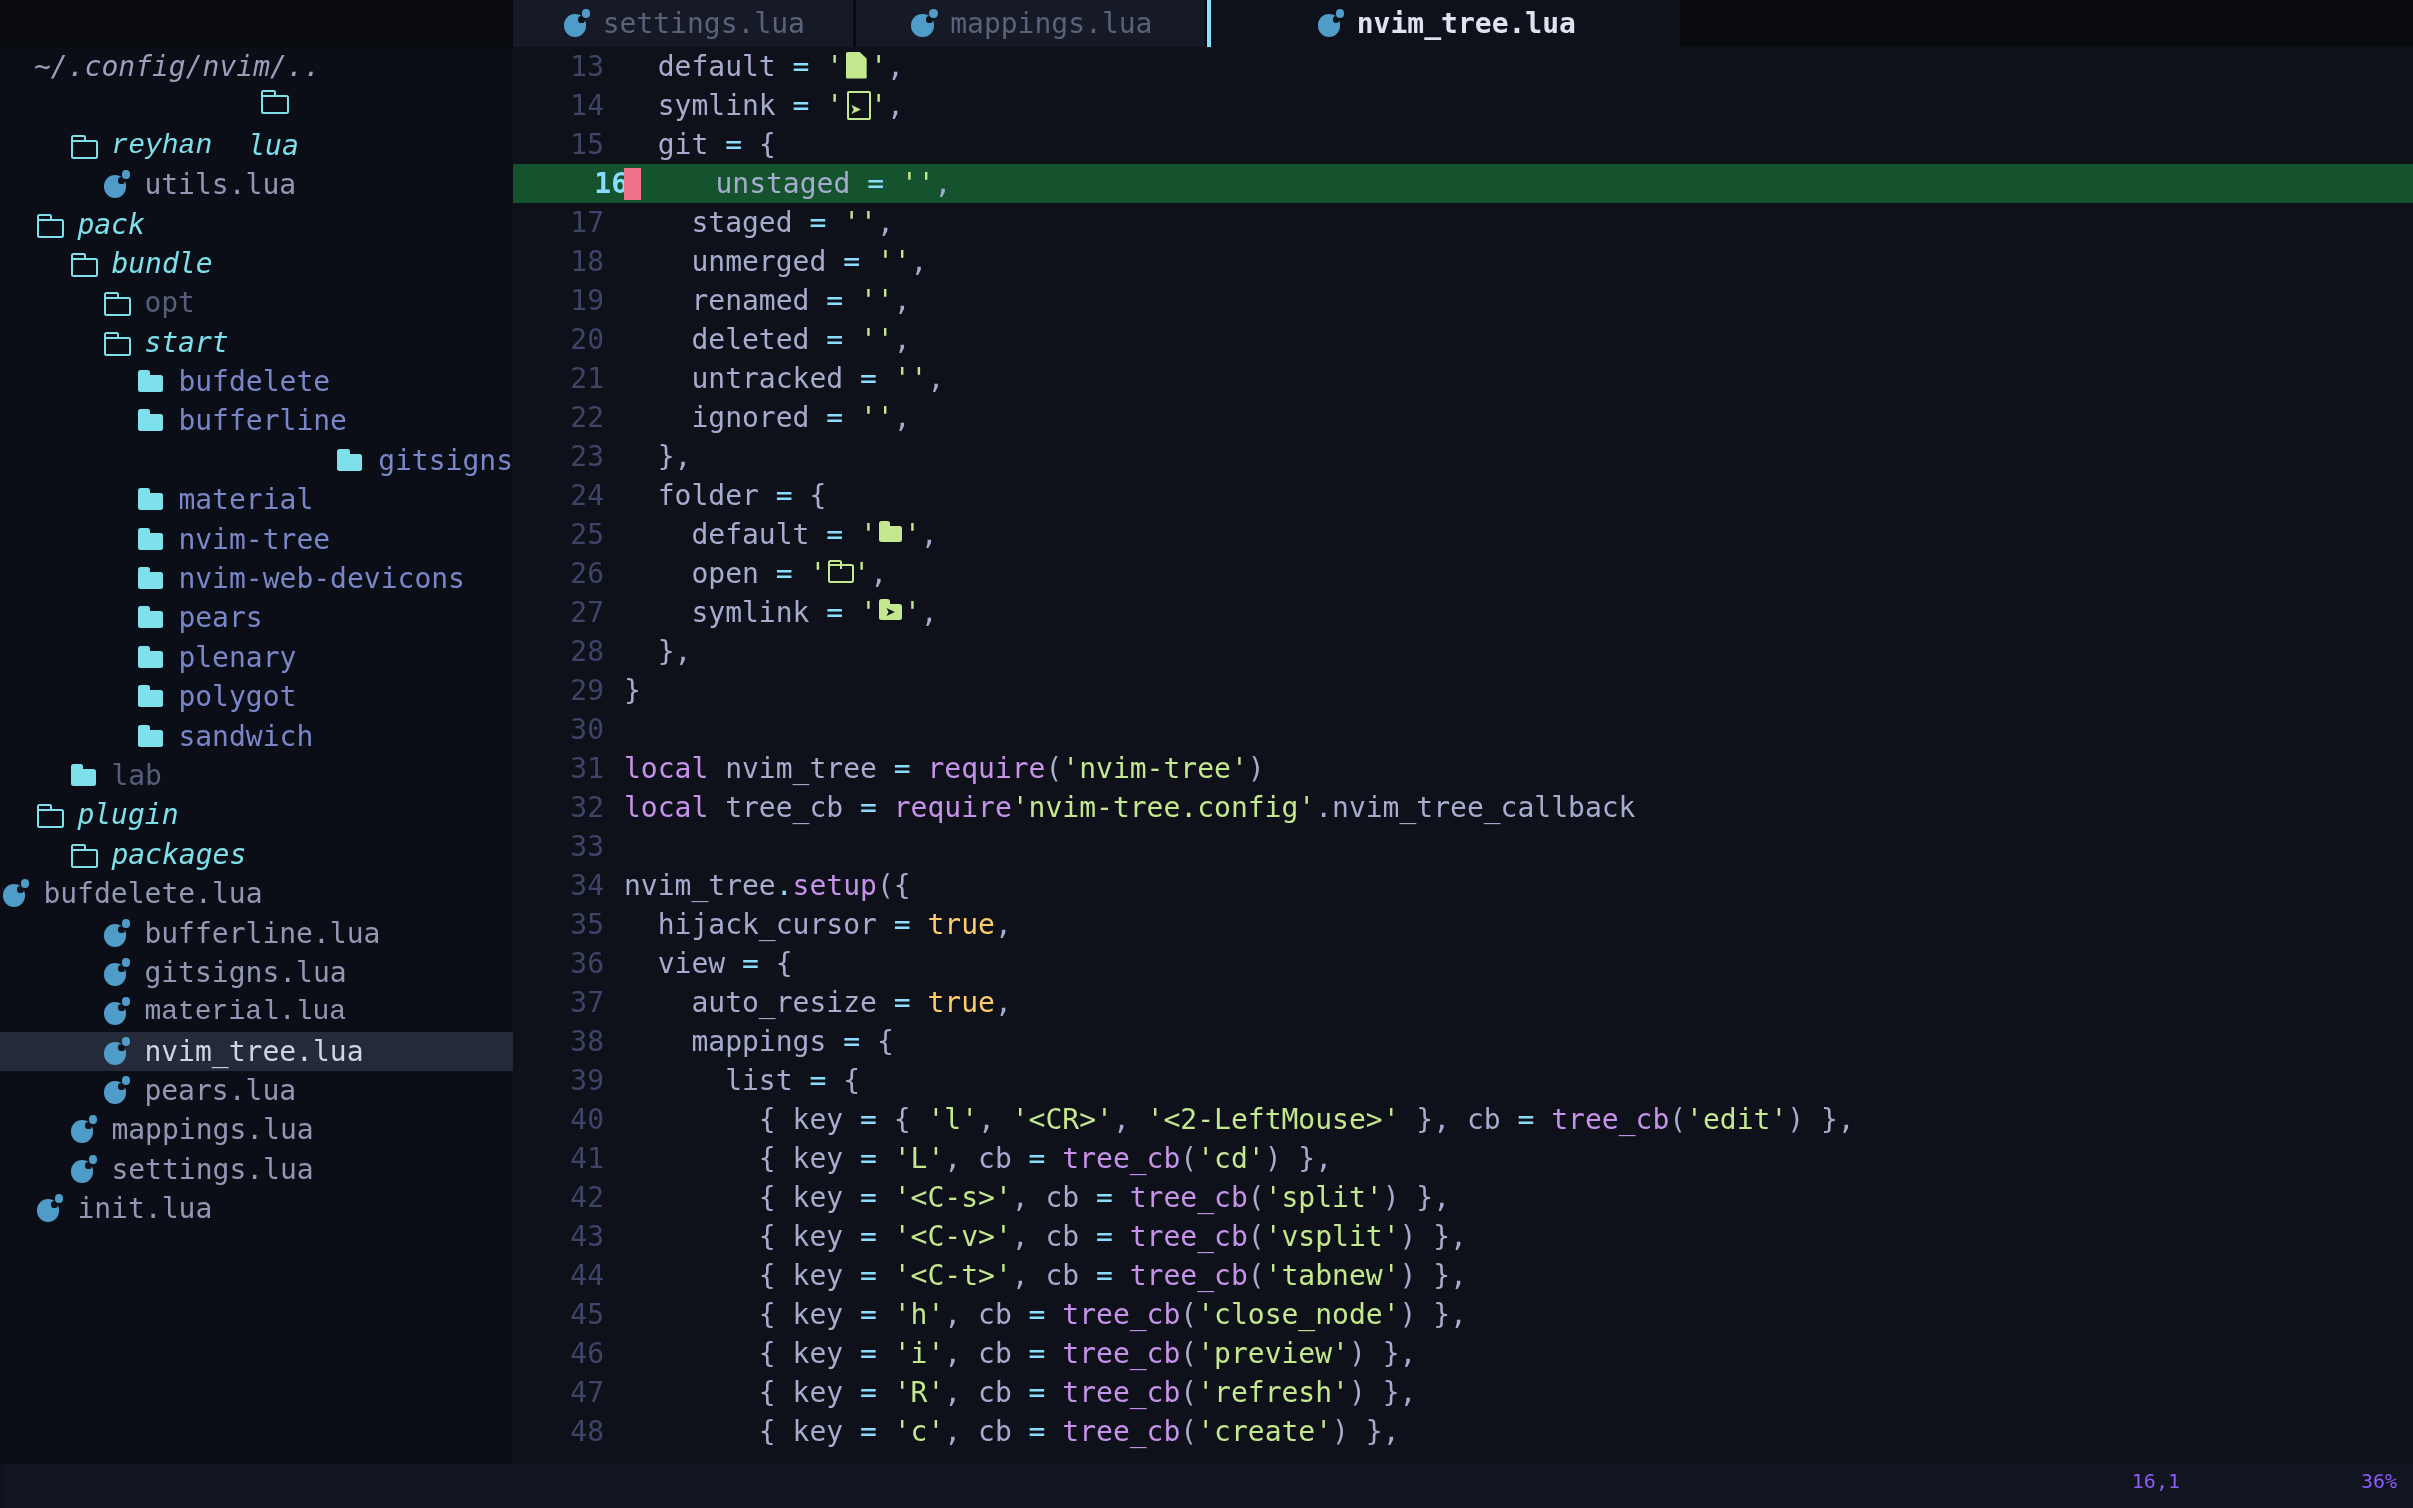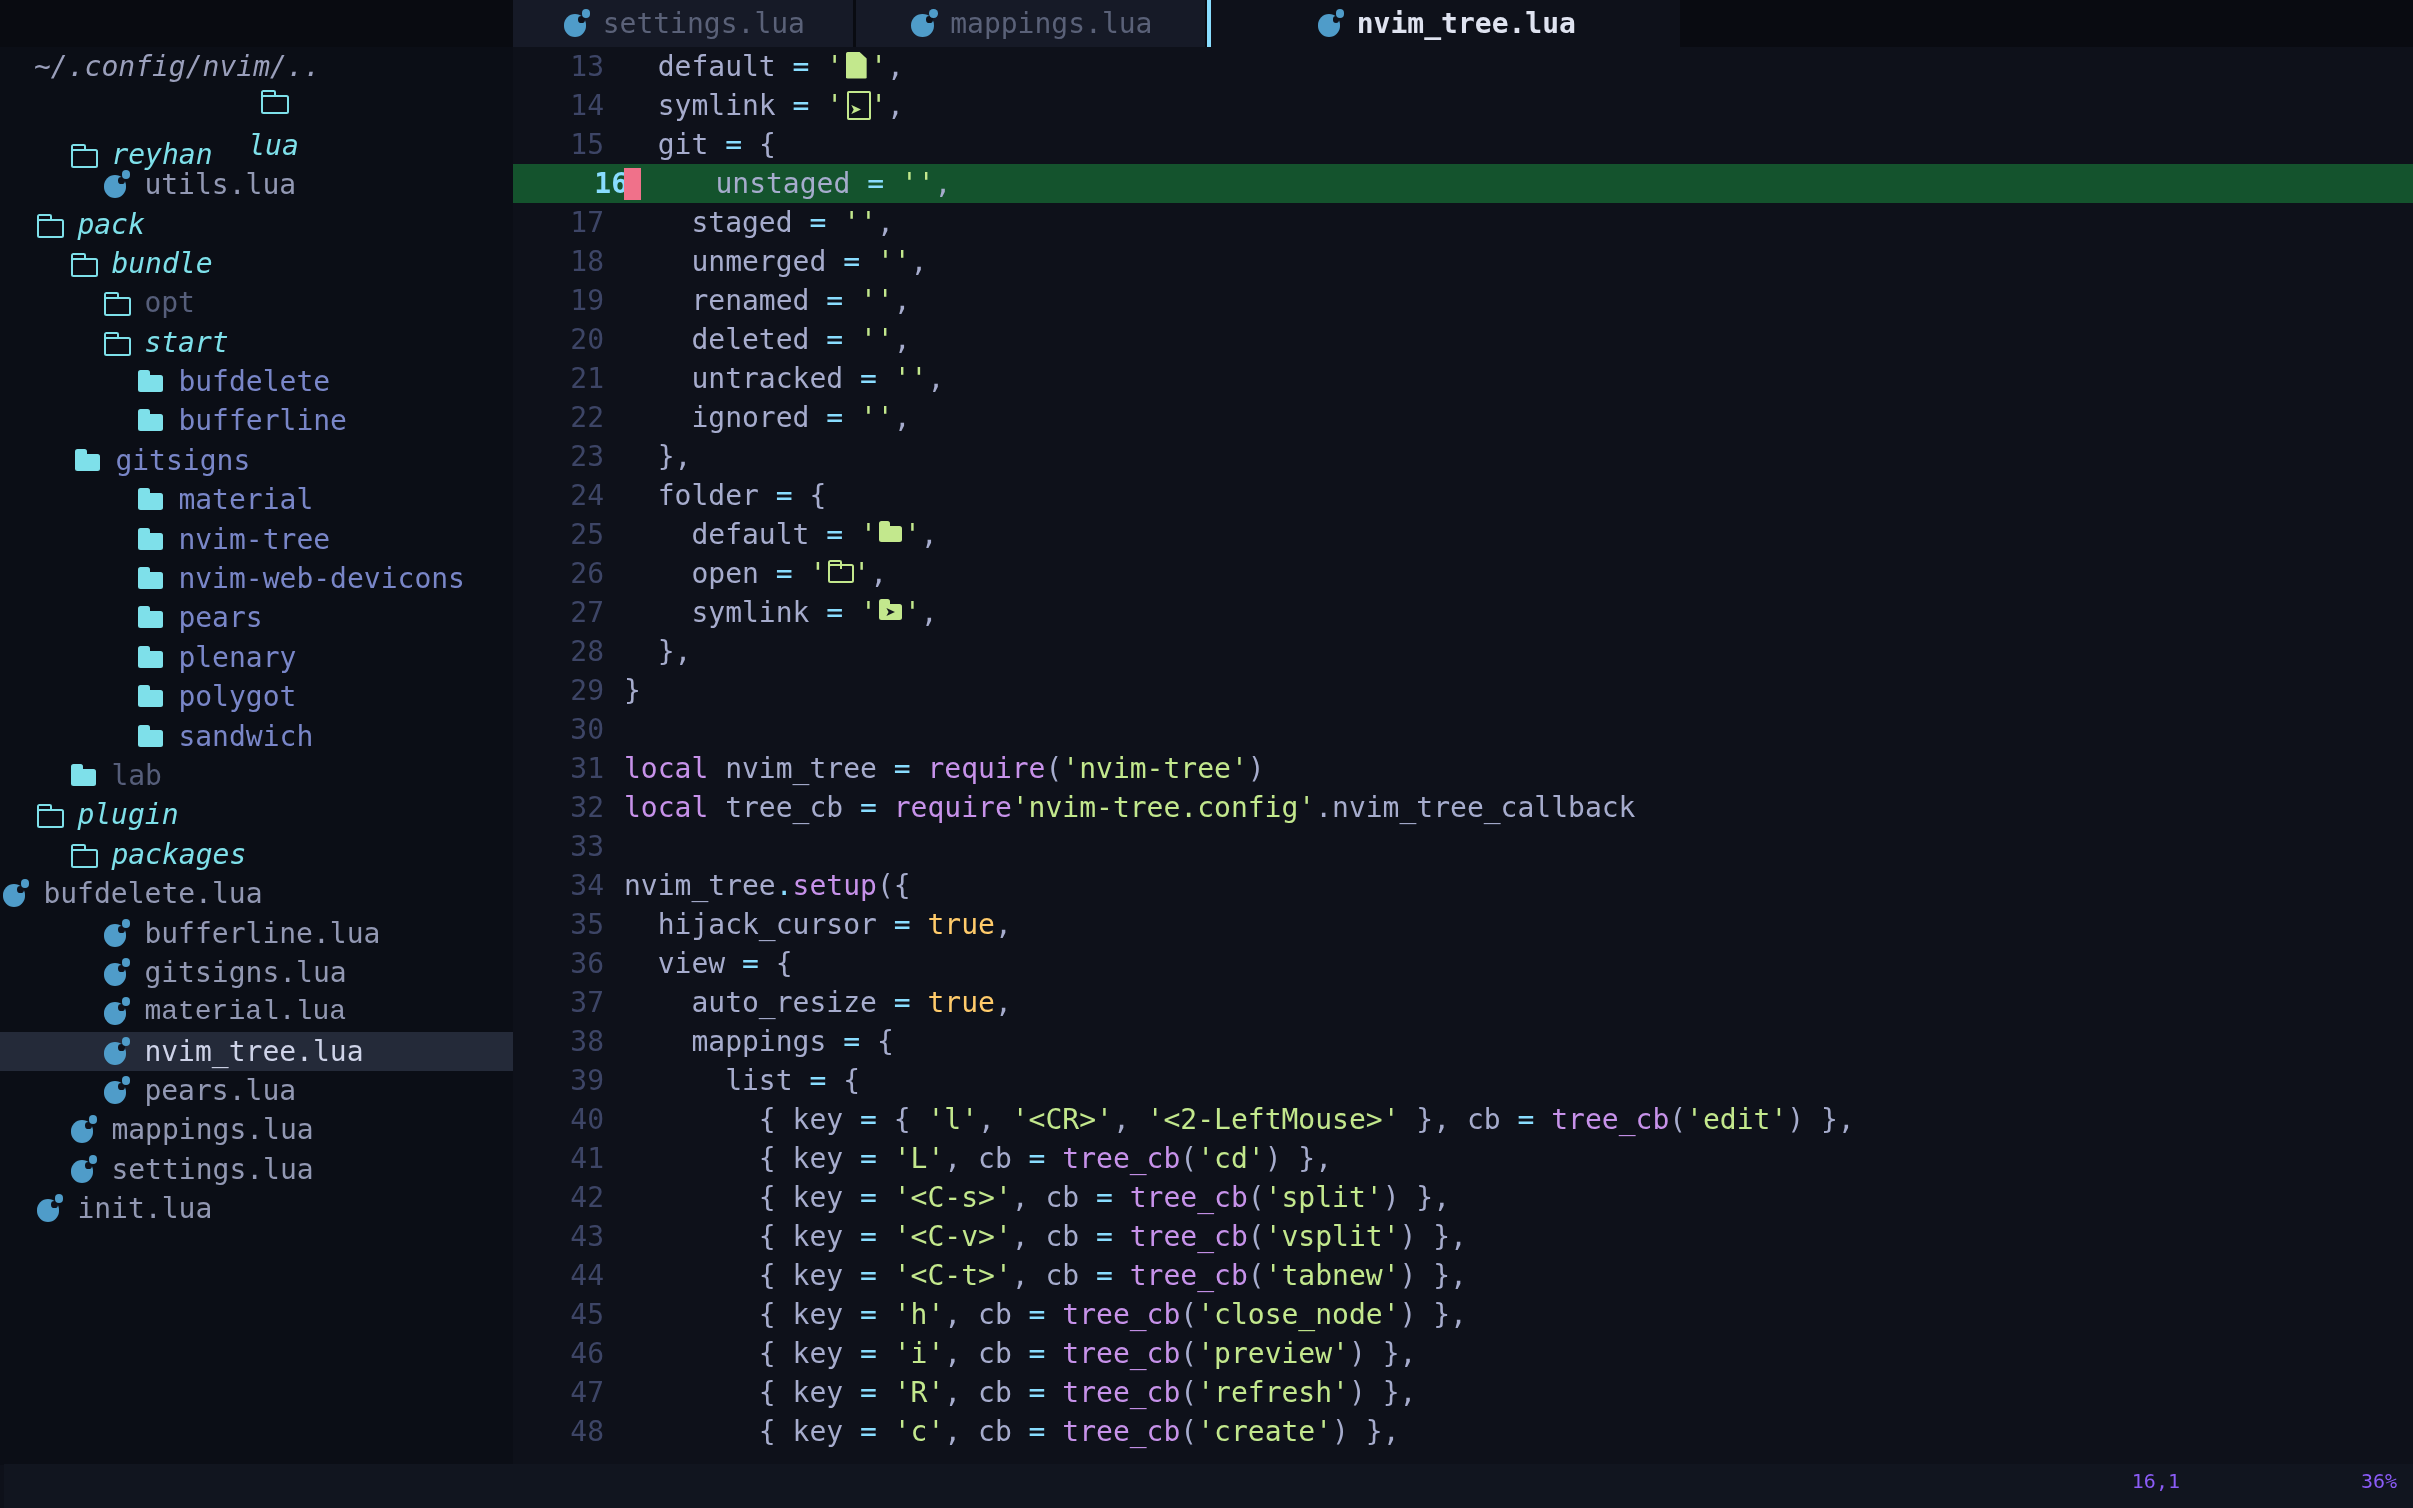--- a/index.html
+++ b/index.html
@@ -100,21 +100,21 @@
   </div>
 
 <div id="sidebar">
   <div class="srow" id="treepath" style="top:0;padding-left:34px">
     <span>~/.config/nvim/..</span>
   </div>
 <div class="srow" style="top: 39px; padding-left: 34px; flex-direction: column;">
       <span class="fic fo"></span>
       <span class="s-cyan">lua</span>
     </div>
-    <div class="srow" style="top: 88px; padding-left: 68px;">
+    <div class="srow" style="top: 79px; padding-left: 68px; font-family: Liberation Mono, monospace;">
       <span class="fic fo"></span>
       <span class="s-cyan">reyhan</span>
     </div>
     <div class="srow" style="top: 118px; padding-left: 101px;">
       <span class="luaic">
         <i></i>
       </span>
       <span class="s-file">utils.lua</span>
     </div>
     <div class="srow" style="top: 158px; padding-left: 34px;">
@@ -134,21 +134,21 @@
       <span class="s-cyan">start</span>
     </div>
     <div class="srow" style="top: 315px; padding-left: 135px;">
       <span class="fic fc"></span>
       <span class="s-blue">bufdelete</span>
     </div>
     <div class="srow" style="top: 354px; padding-left: 135px;">
       <span class="fic fc"></span>
       <span class="s-blue">bufferline</span>
     </div>
-    <div class="srow" style="top: 394px; padding-left: 72px;">
+    <div class="srow" style="top: 394px; padding-left: 107px; justify-content: flex-end;">
       <span class="fic fc"></span>
       <span class="s-blue">gitsigns</span>
     </div>
     <div class="srow" style="top: 433px; padding-left: 135px;">
       <span class="fic fc"></span>
       <span class="s-blue">material</span>
     </div>
     <div class="srow" style="top: 473px; padding-left: 135px;">
       <span class="fic fc"></span>
       <span class="s-blue">nvim-tree</span>

